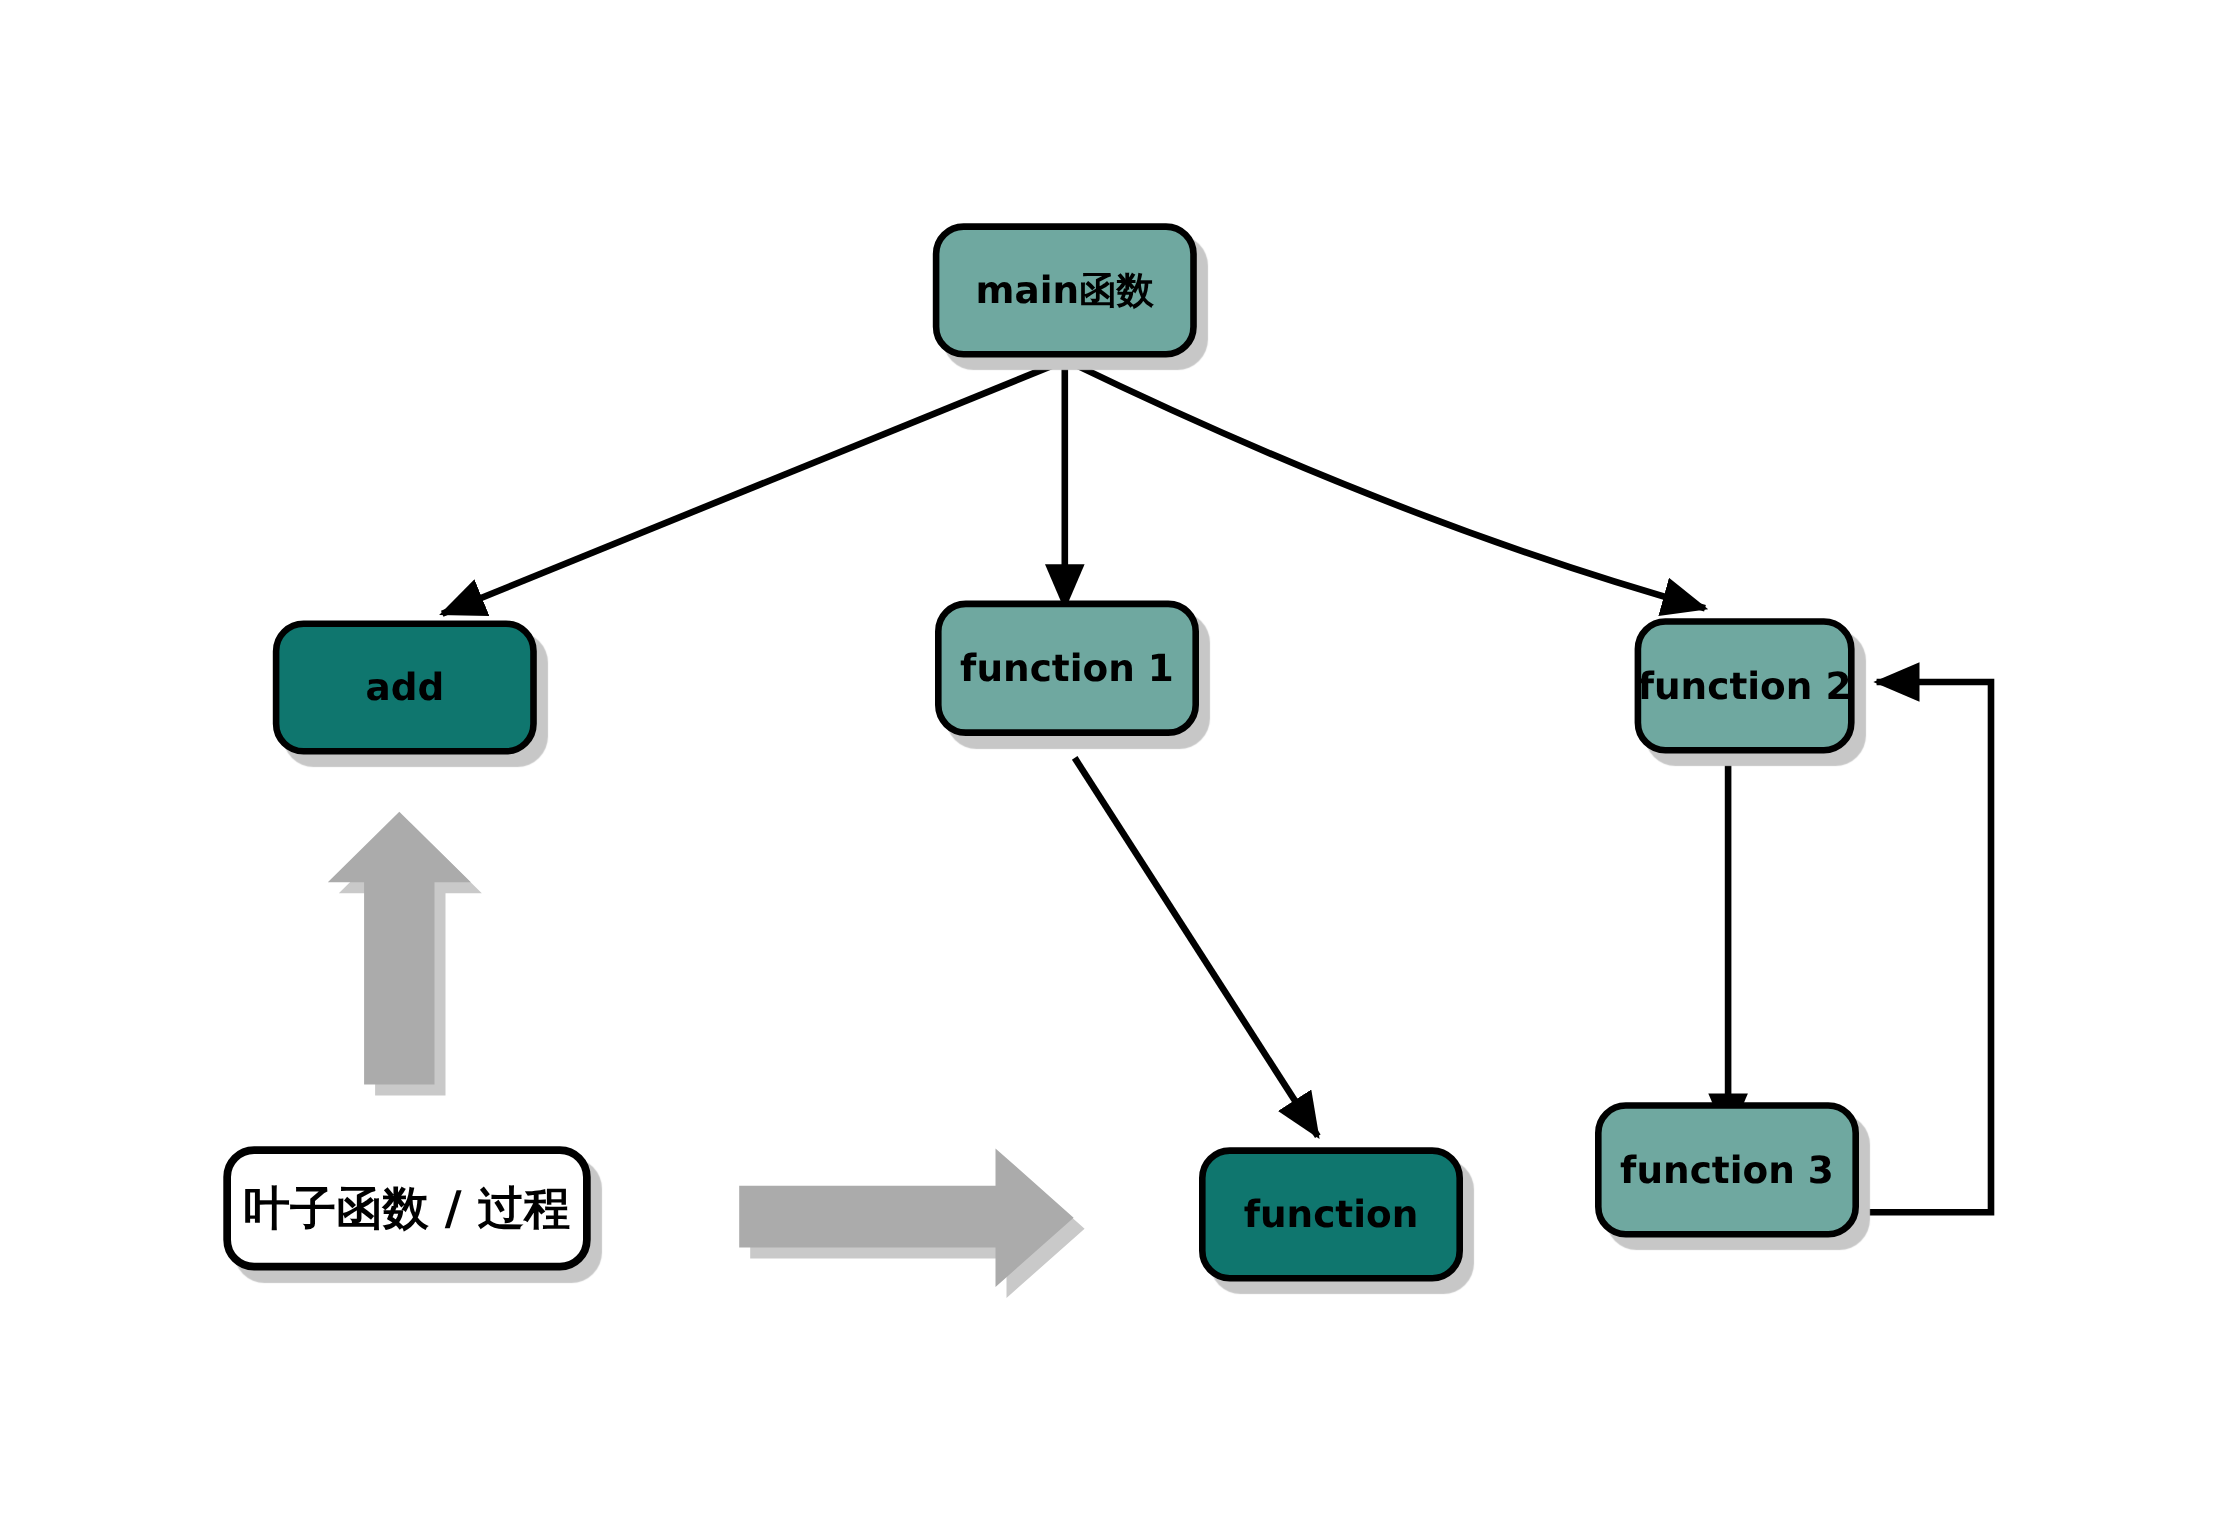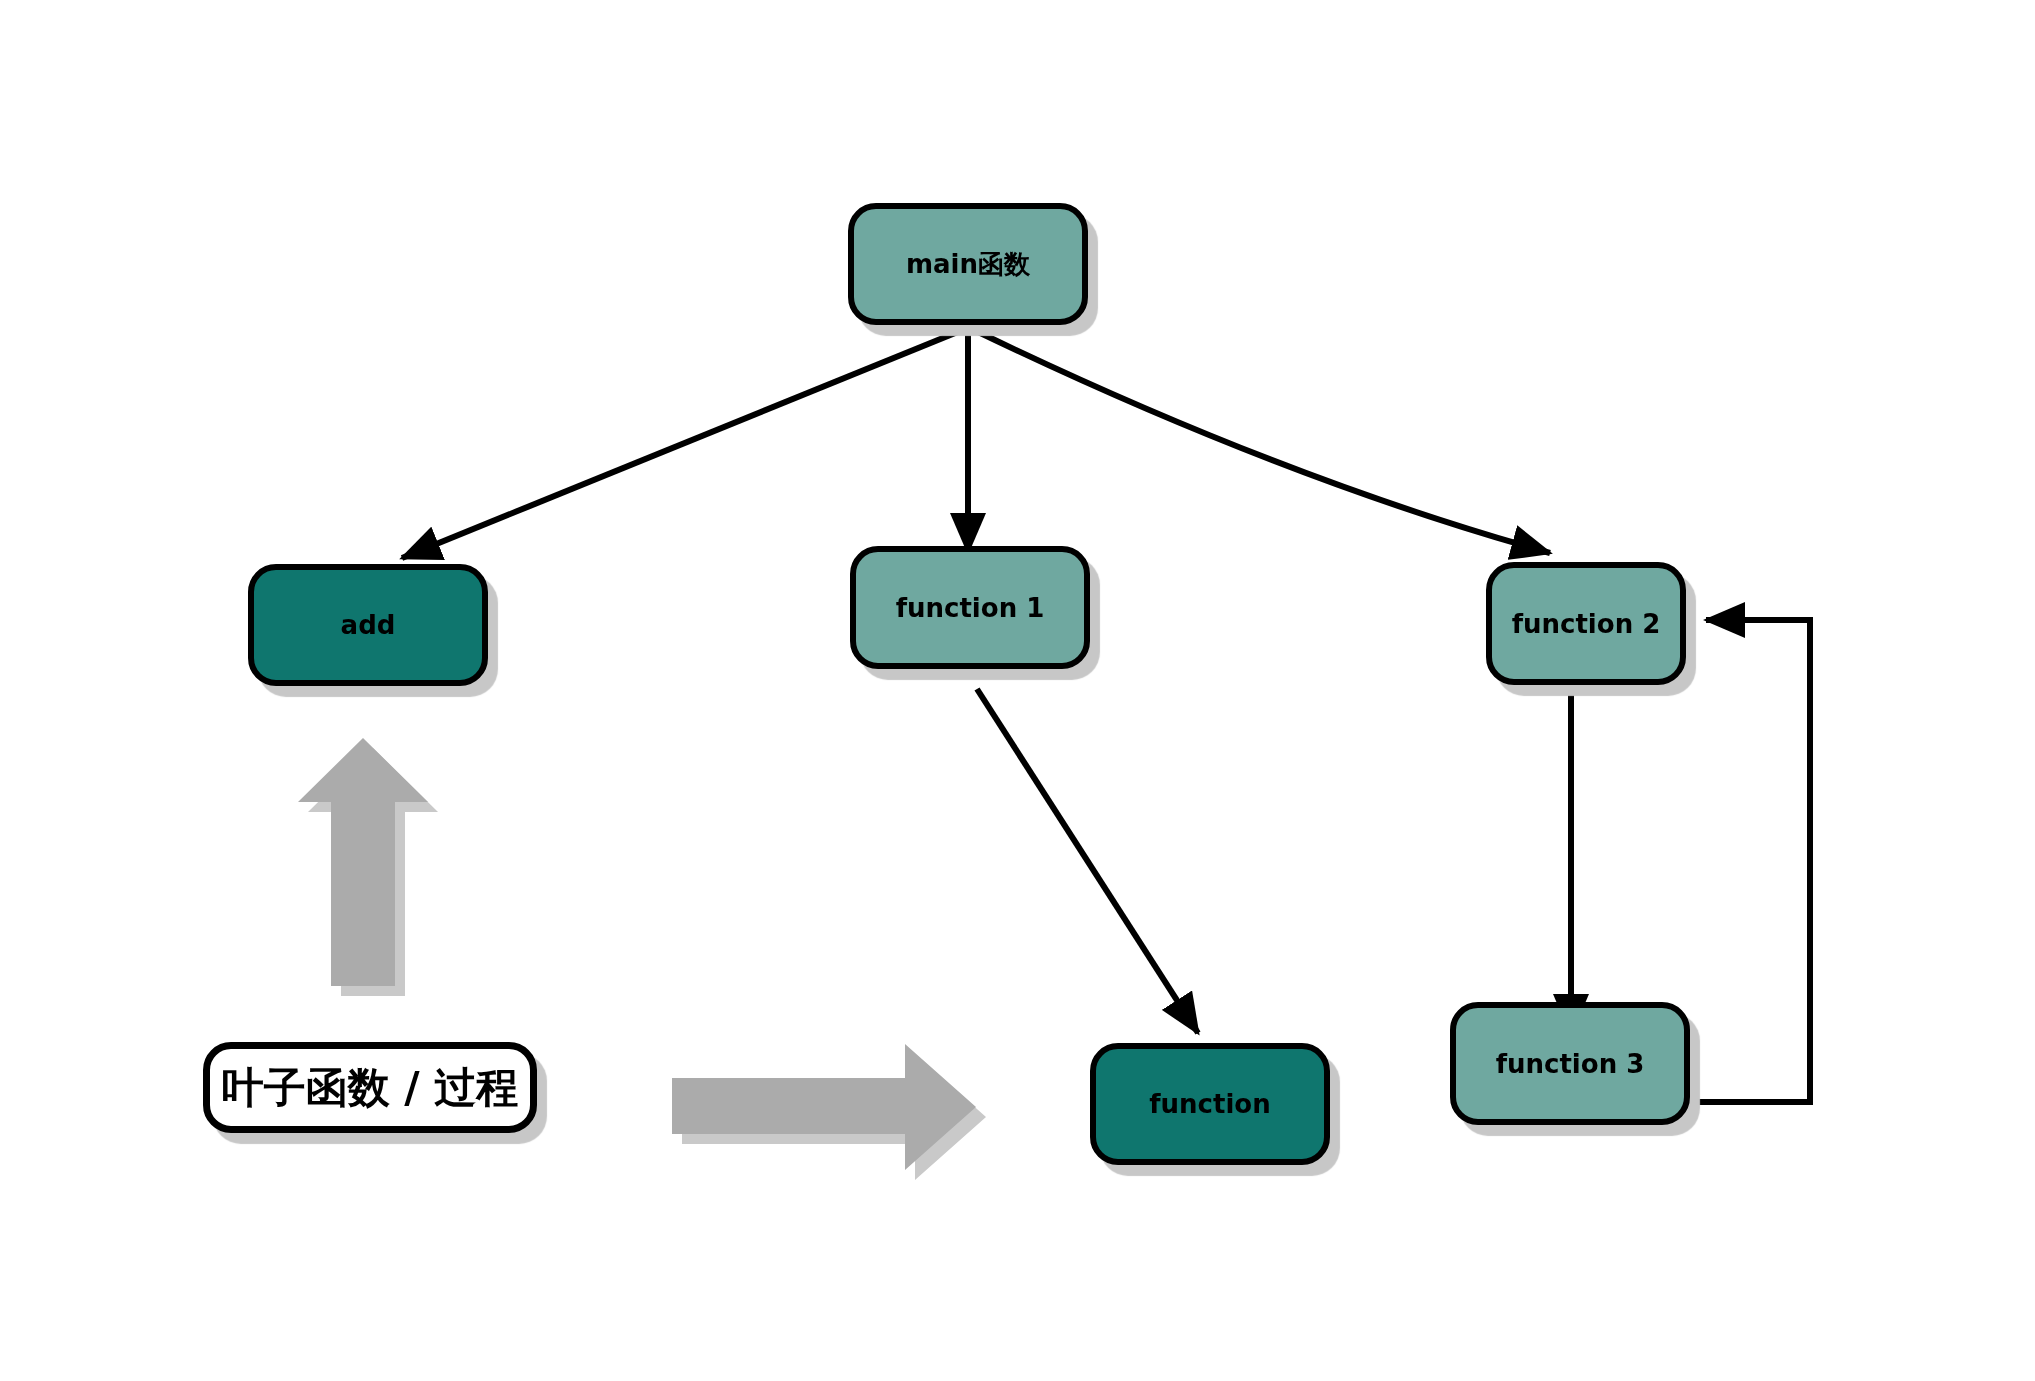--- a/index.html
+++ b/index.html
@@ -10,21 +10,21 @@
     font-family:"DejaVu Sans", sans-serif;
     overflow:hidden;
   }
   #wires{position:absolute;left:0;top:0;width:2035px;height:1381px;}
   .node{
     position:absolute;
     box-sizing:border-box;
     border:6px solid #000;
     border-radius:28px;
     display:flex;align-items:center;justify-content:center;
-    font-size:26px;font-weight:600;color:#000;
+    font-size:34px;font-weight:600;color:#000;
     box-shadow:10px 11px 1px #c7c7c7;
     text-align:center;
     white-space:nowrap;
   }
   .node.fn{background:#6fa8a0;}
   .node.leaf{background:#0f766e;}
   .node.legend{background:#ffffff;font-size:42px;border-width:7px;}
 </style>
 </head>
 <body>
@@ -69,17 +69,17 @@
   </div>
 
   <div class="node leaf" style="left:1090px;top:1043px;width:240px;height:122px">
     <span>function</span>
   </div>
 
   <div class="node fn" style="left:1450px;top:1002px;width:240px;height:123px">
     <span>function 3</span>
   </div>
 
-  <div class="node legend" style="left:203px;top:1042px;width:334px;height:91px">
+  <div class="node legend" style="left:203px;top:1042px;width:334px;height:113px">
     <span>叶子函数 / 过程</span>
   </div>
 
 </div>
 
 </body></html>

